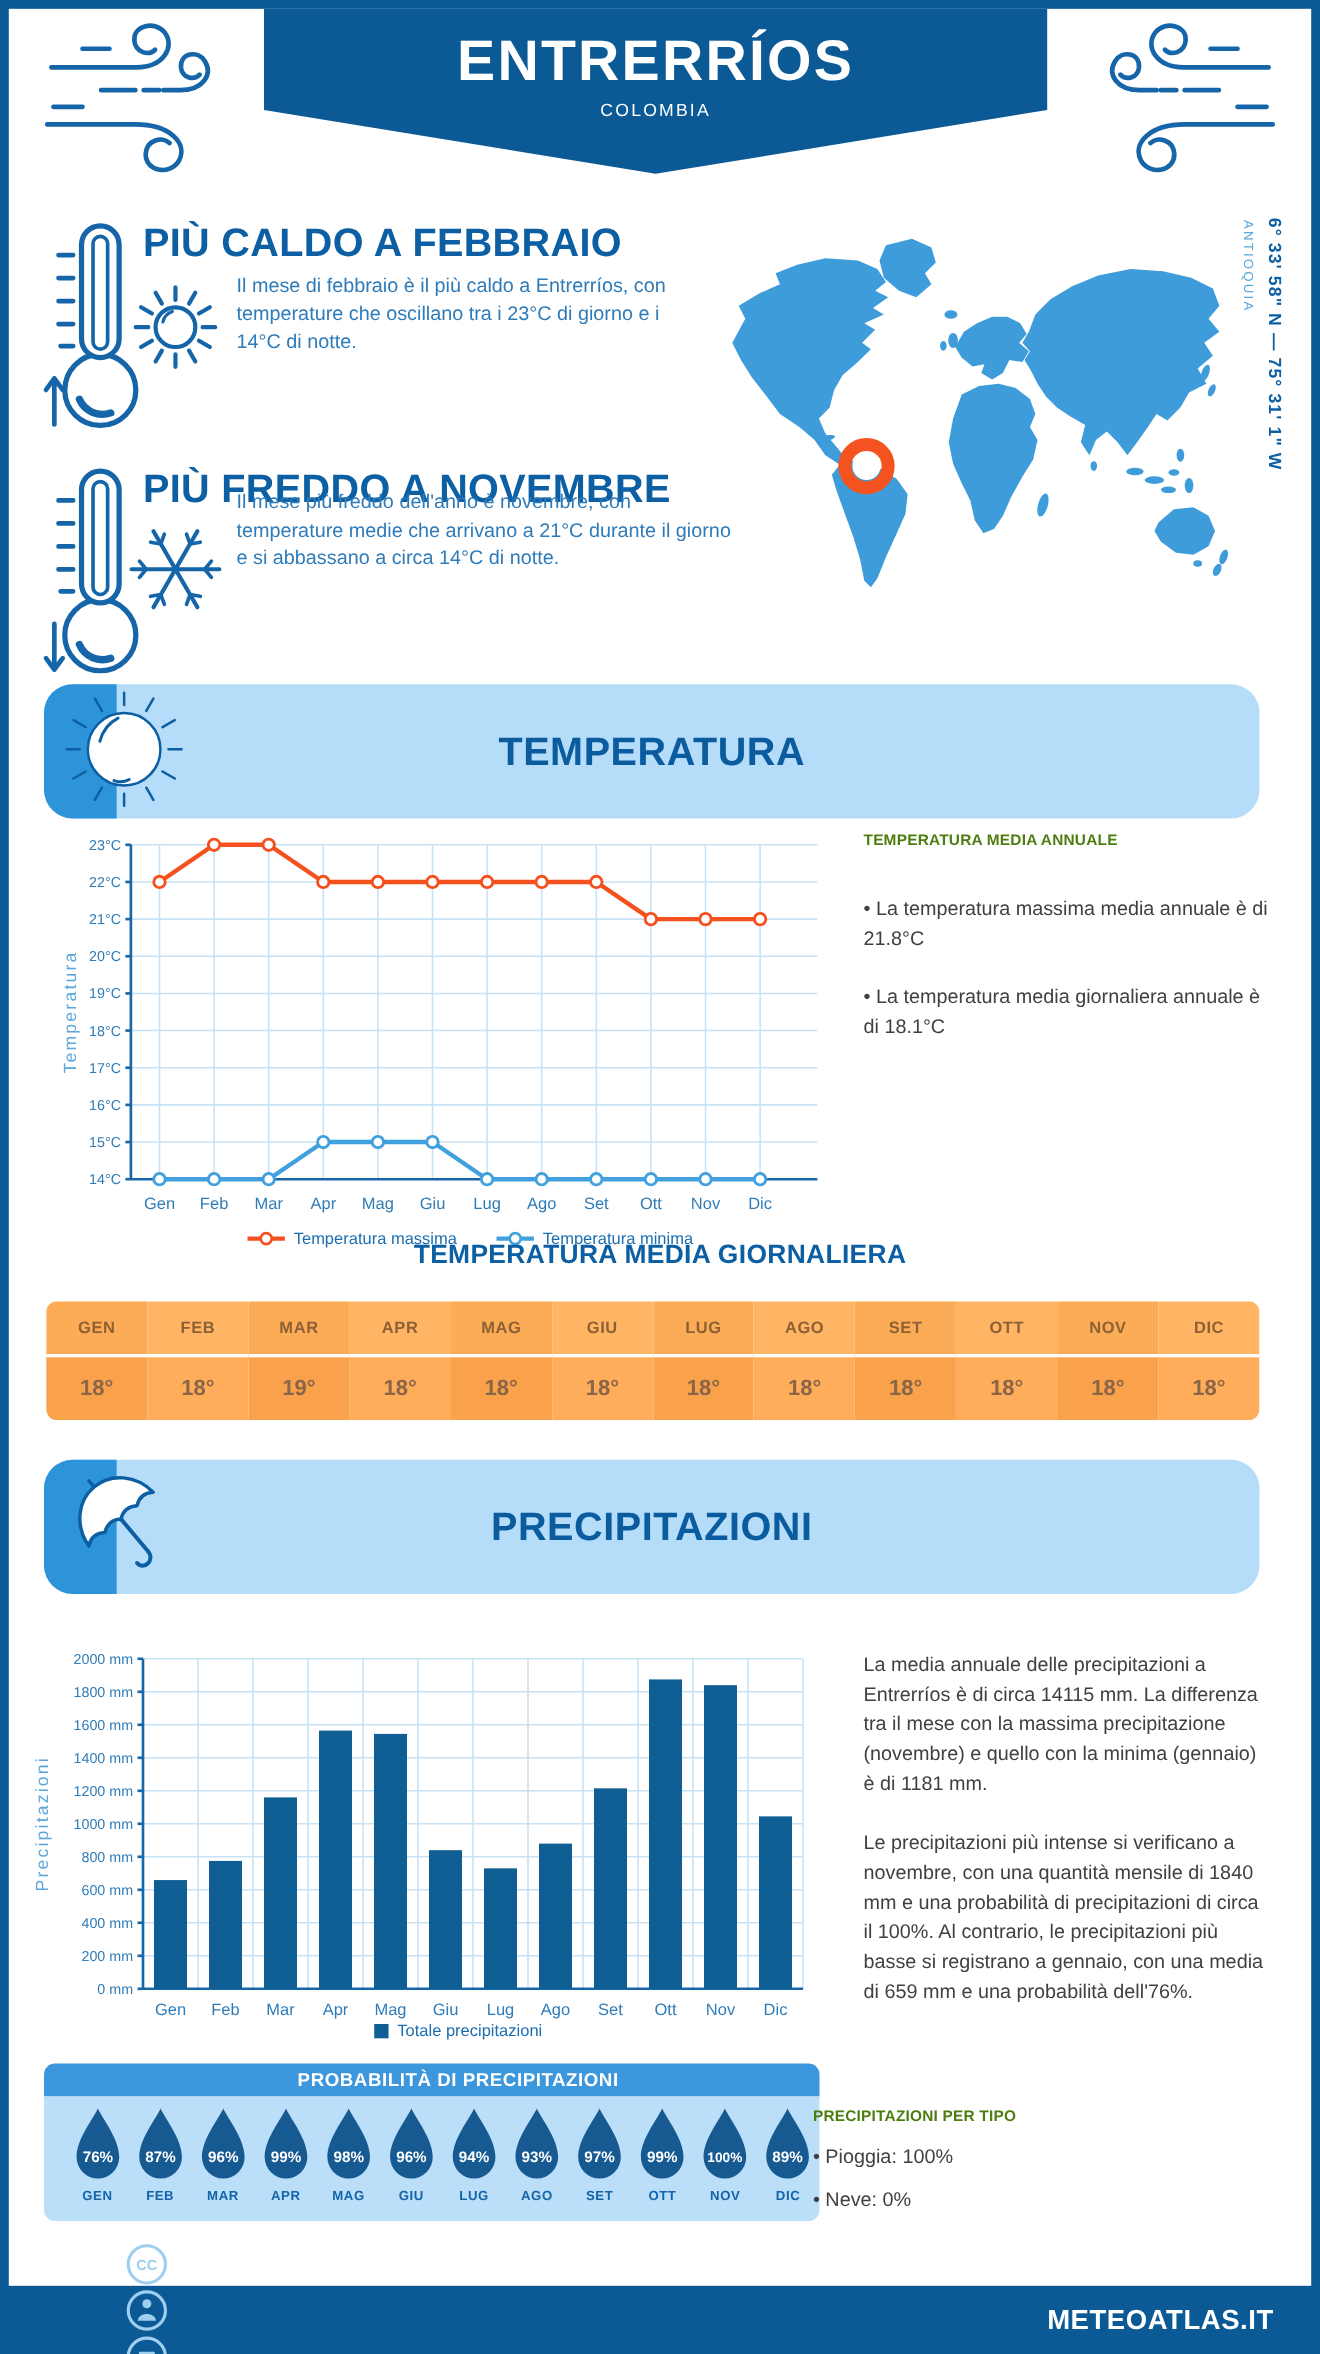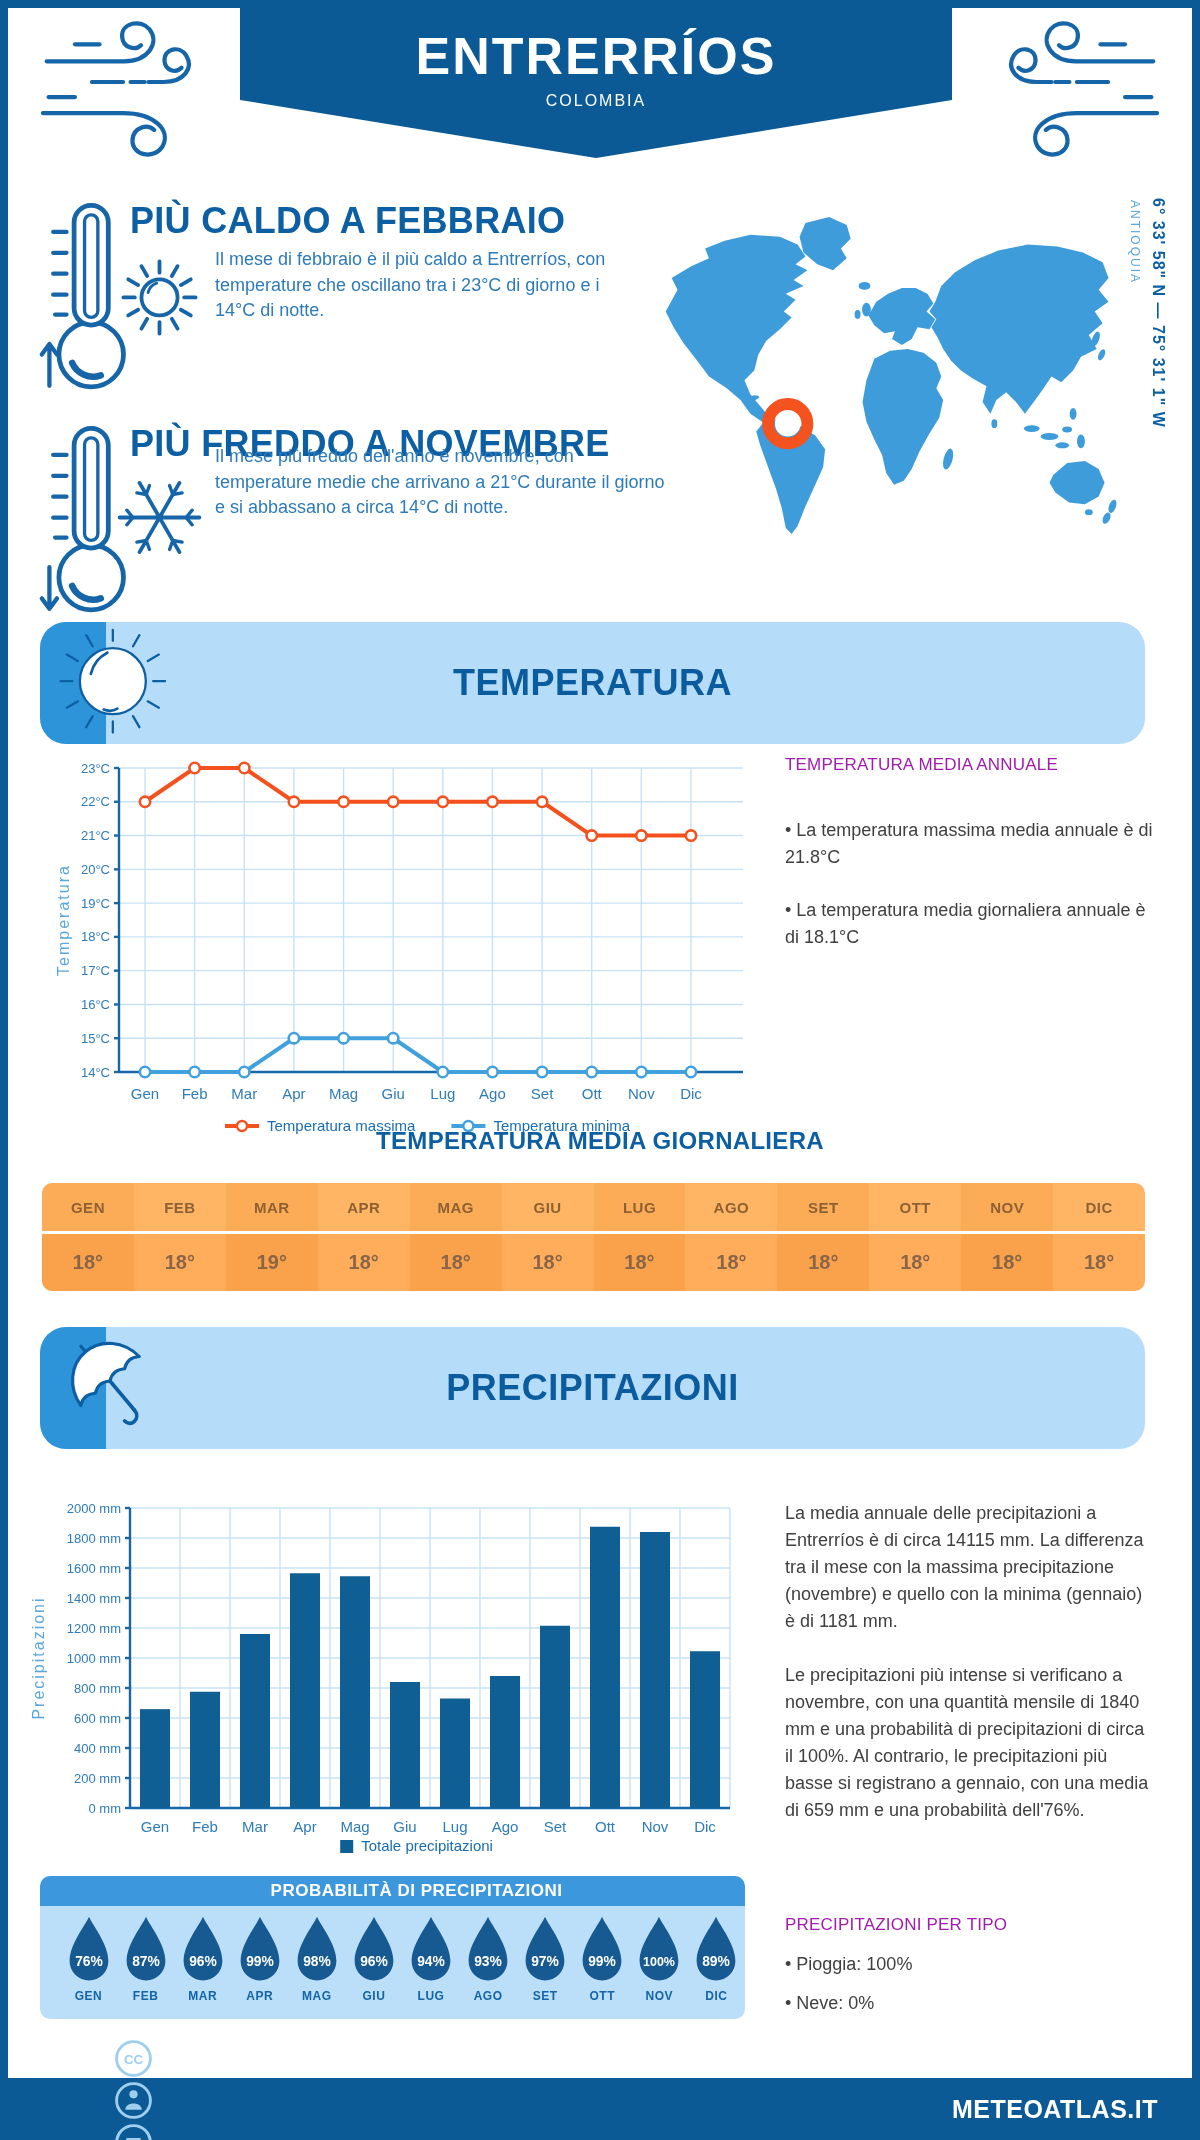--- a/index.html
+++ b/index.html
@@ -37,21 +37,21 @@
   
   svg{overflow:visible;}
   .grid{stroke:#c7e2f4;stroke-width:1.4;}
   .axis{stroke:#1767a8;stroke-width:2.4;}
   text.tick{fill:#2f7cb8;font-size:13px;}
   text.cat{fill:#2f7cb8;font-size:15px;text-anchor:middle;}
   text.legend{fill:#1a6db0;font-size:15px;}
   text.ylabel{fill:#5ba7dc;font-size:16px;letter-spacing:2px;text-anchor:middle;}
 
   
-  .panel-title{font-size:17px;font-weight:normal;color:#a21caf;letter-spacing:.2px;}
+  .panel-title{font-size:14px;font-weight:bold;color:#4d7c0f;letter-spacing:.2px;}
   .panel-text{font-size:18px;line-height:1.5;color:#404040;}
 
   
   .daily-title{left:0;top:1127px;width:1200px;text-align:center;
     font-size:24px;font-weight:bold;color:#0d5fa3;letter-spacing:.3px;}
   #daily-table{left:42px;top:1183px;width:1103px;height:108px;border-radius:10px;
     overflow:hidden;display:flex;}
   #daily-table .col{flex:1;display:flex;flex-direction:column;}
   #daily-table .mh{height:48px;display:flex;align-items:center;justify-content:center;
     font-size:15px;font-weight:bold;color:#8d6134;letter-spacing:.5px;border-bottom:3px solid #fff;}
@@ -544,21 +544,21 @@
       <div class="cell">
         <svg width="50" height="72" viewBox="0 0 54 78">
           <path d="M27 3 C22 14 6 33 6 51 a21 21 0 0 0 42 0 C48 33 32 14 27 3 Z" fill="#175a92"></path>
           <text x="27" y="56" class="" text-anchor="middle" fill="#fff" font-size="15" font-weight="bold">89%</text>
         </svg>
         <div class="mon">DIC</div>
       </div>
     </div>
 </div>
 
-<div class="abs" style="left:785px;top:1915px;width:375px">
+<div class="abs" style="left:739px;top:1915px;width:375px">
   <div class="panel-title">PRECIPITAZIONI PER TIPO</div>
   <p class="panel-text" style="margin:16px 0 0 0">• Pioggia: 100%</p>
   <p class="panel-text" style="margin:12px 0 0 0">• Neve: 0%</p>
 </div>
 
 <footer>
   <div class="cc-group">
     <svg width="41" height="41" viewBox="0 0 40 40">
       <circle cx="20" cy="20" r="16.5" fill="none" stroke="#9fcfef" stroke-width="2.8"></circle>
       <text x="20" y="25" text-anchor="middle" font-size="13" font-weight="bold" fill="#9fcfef">CC</text>

